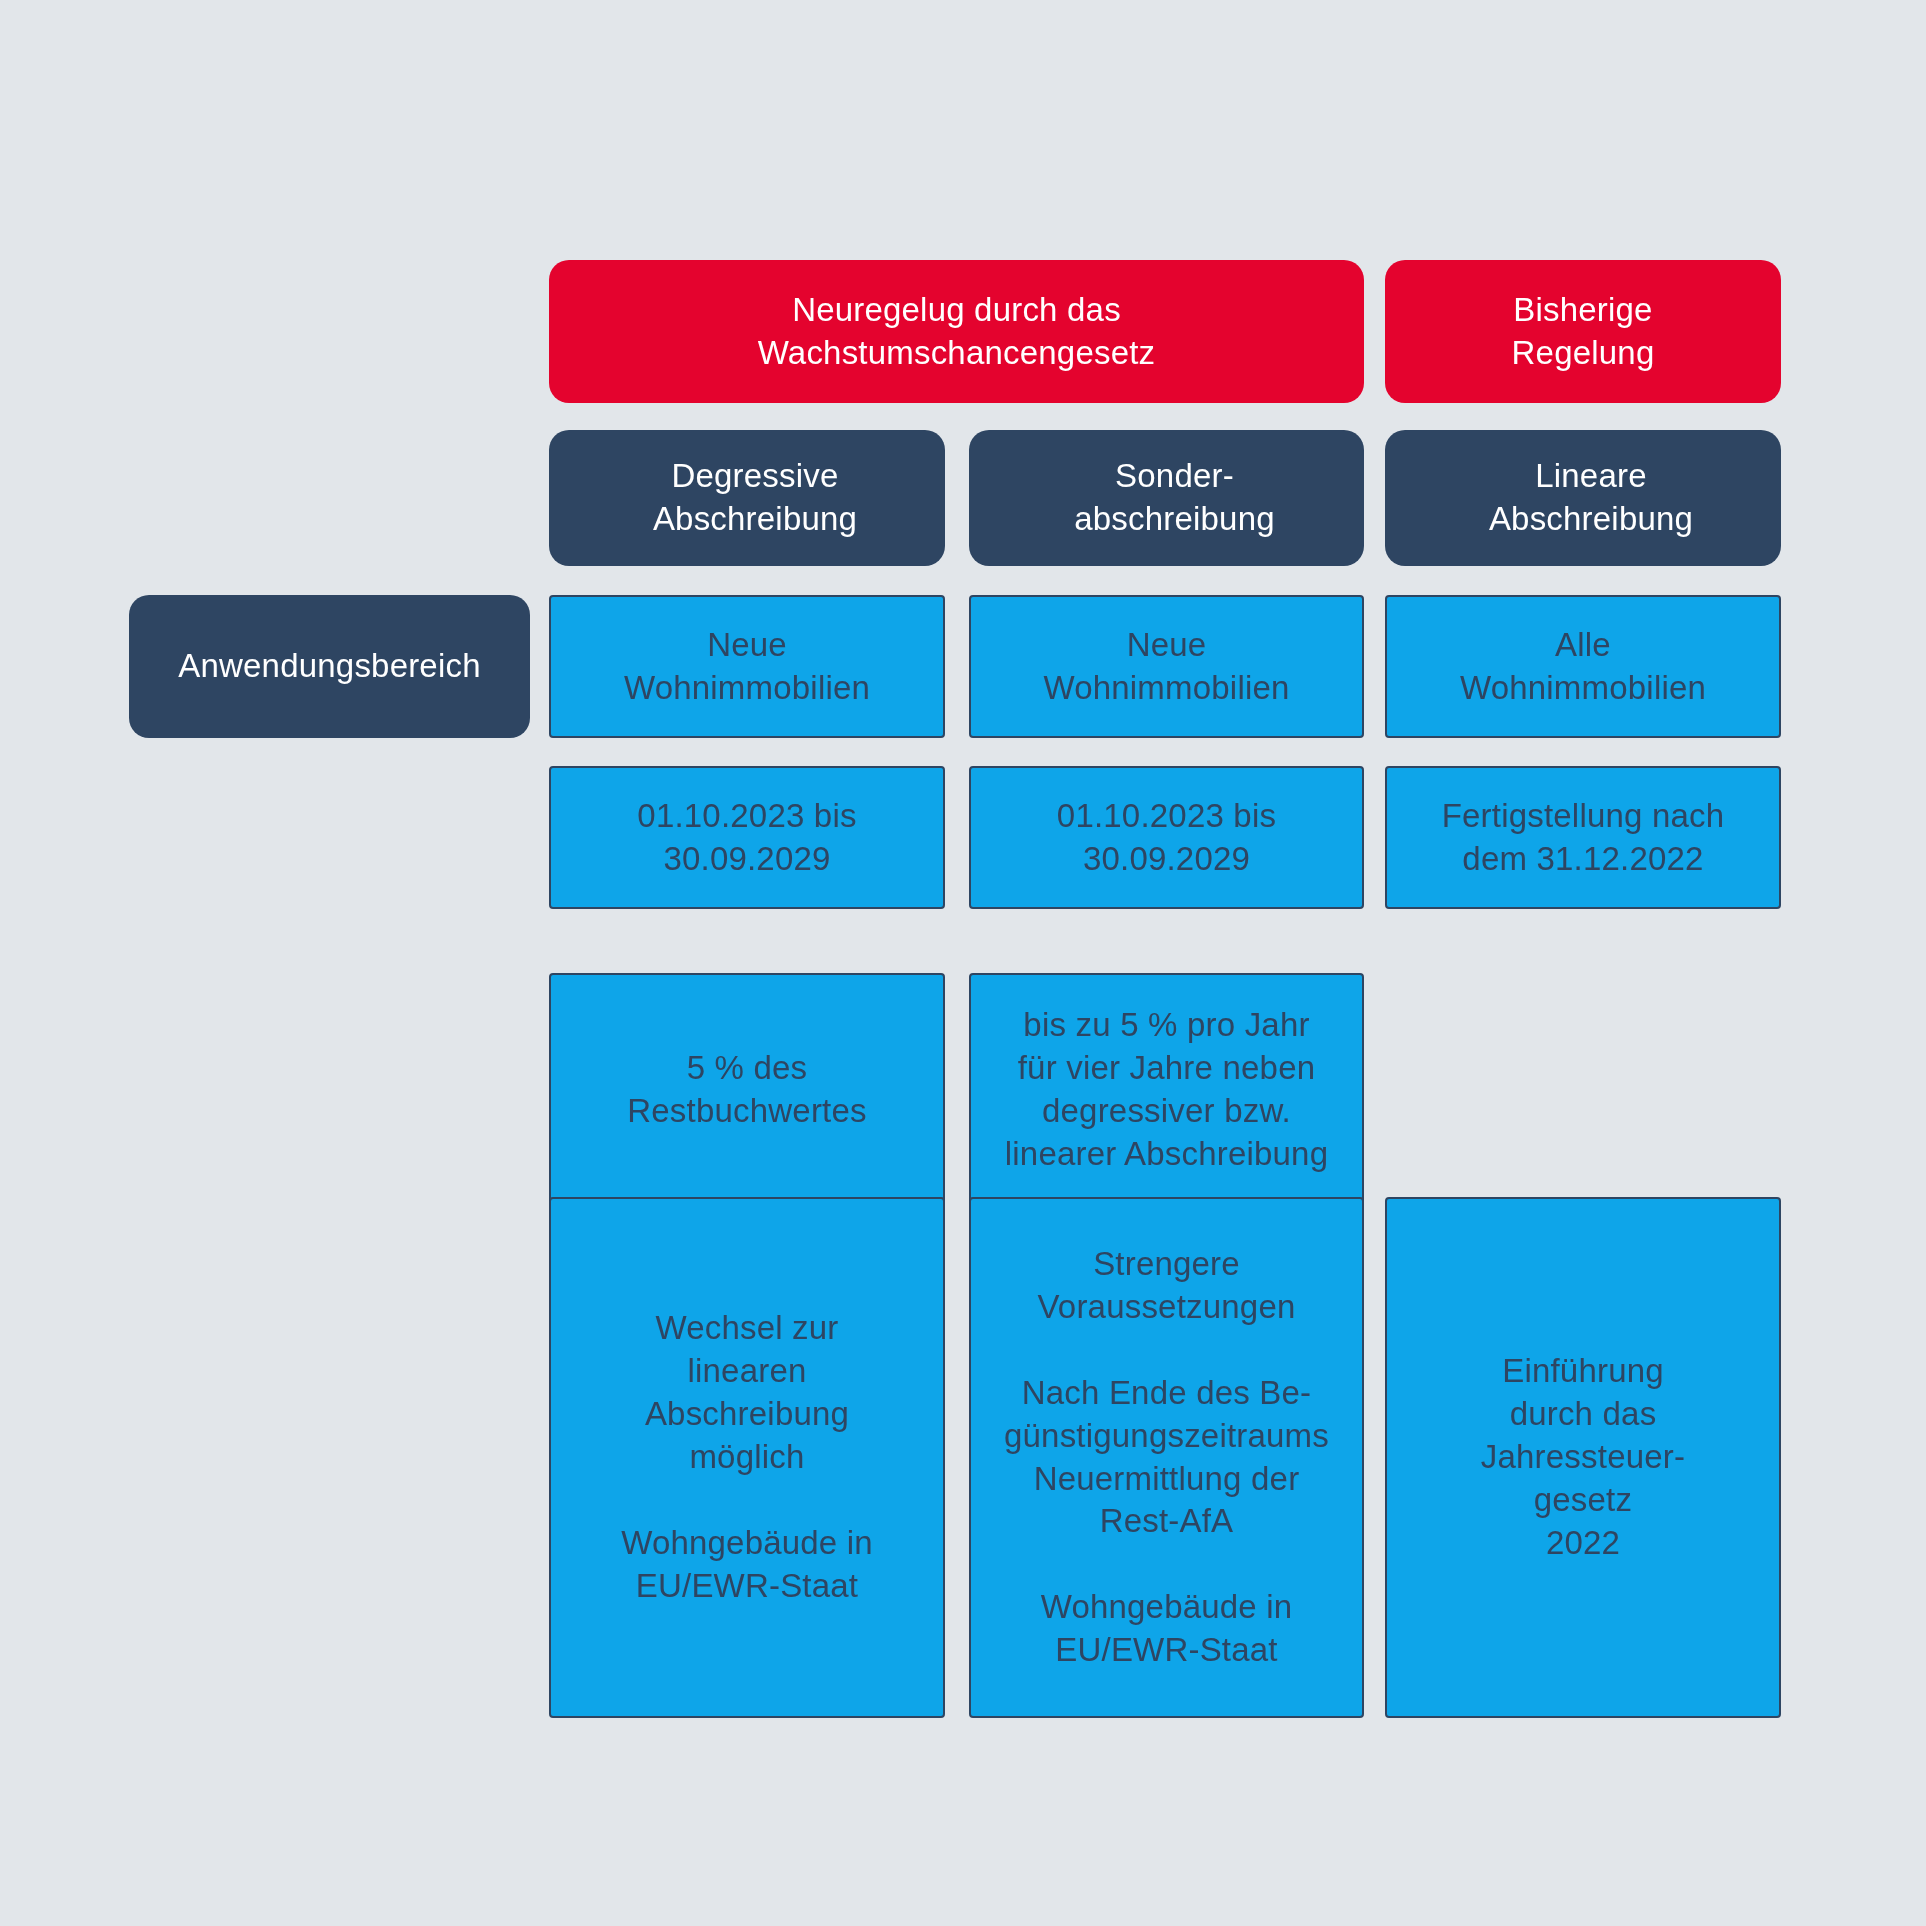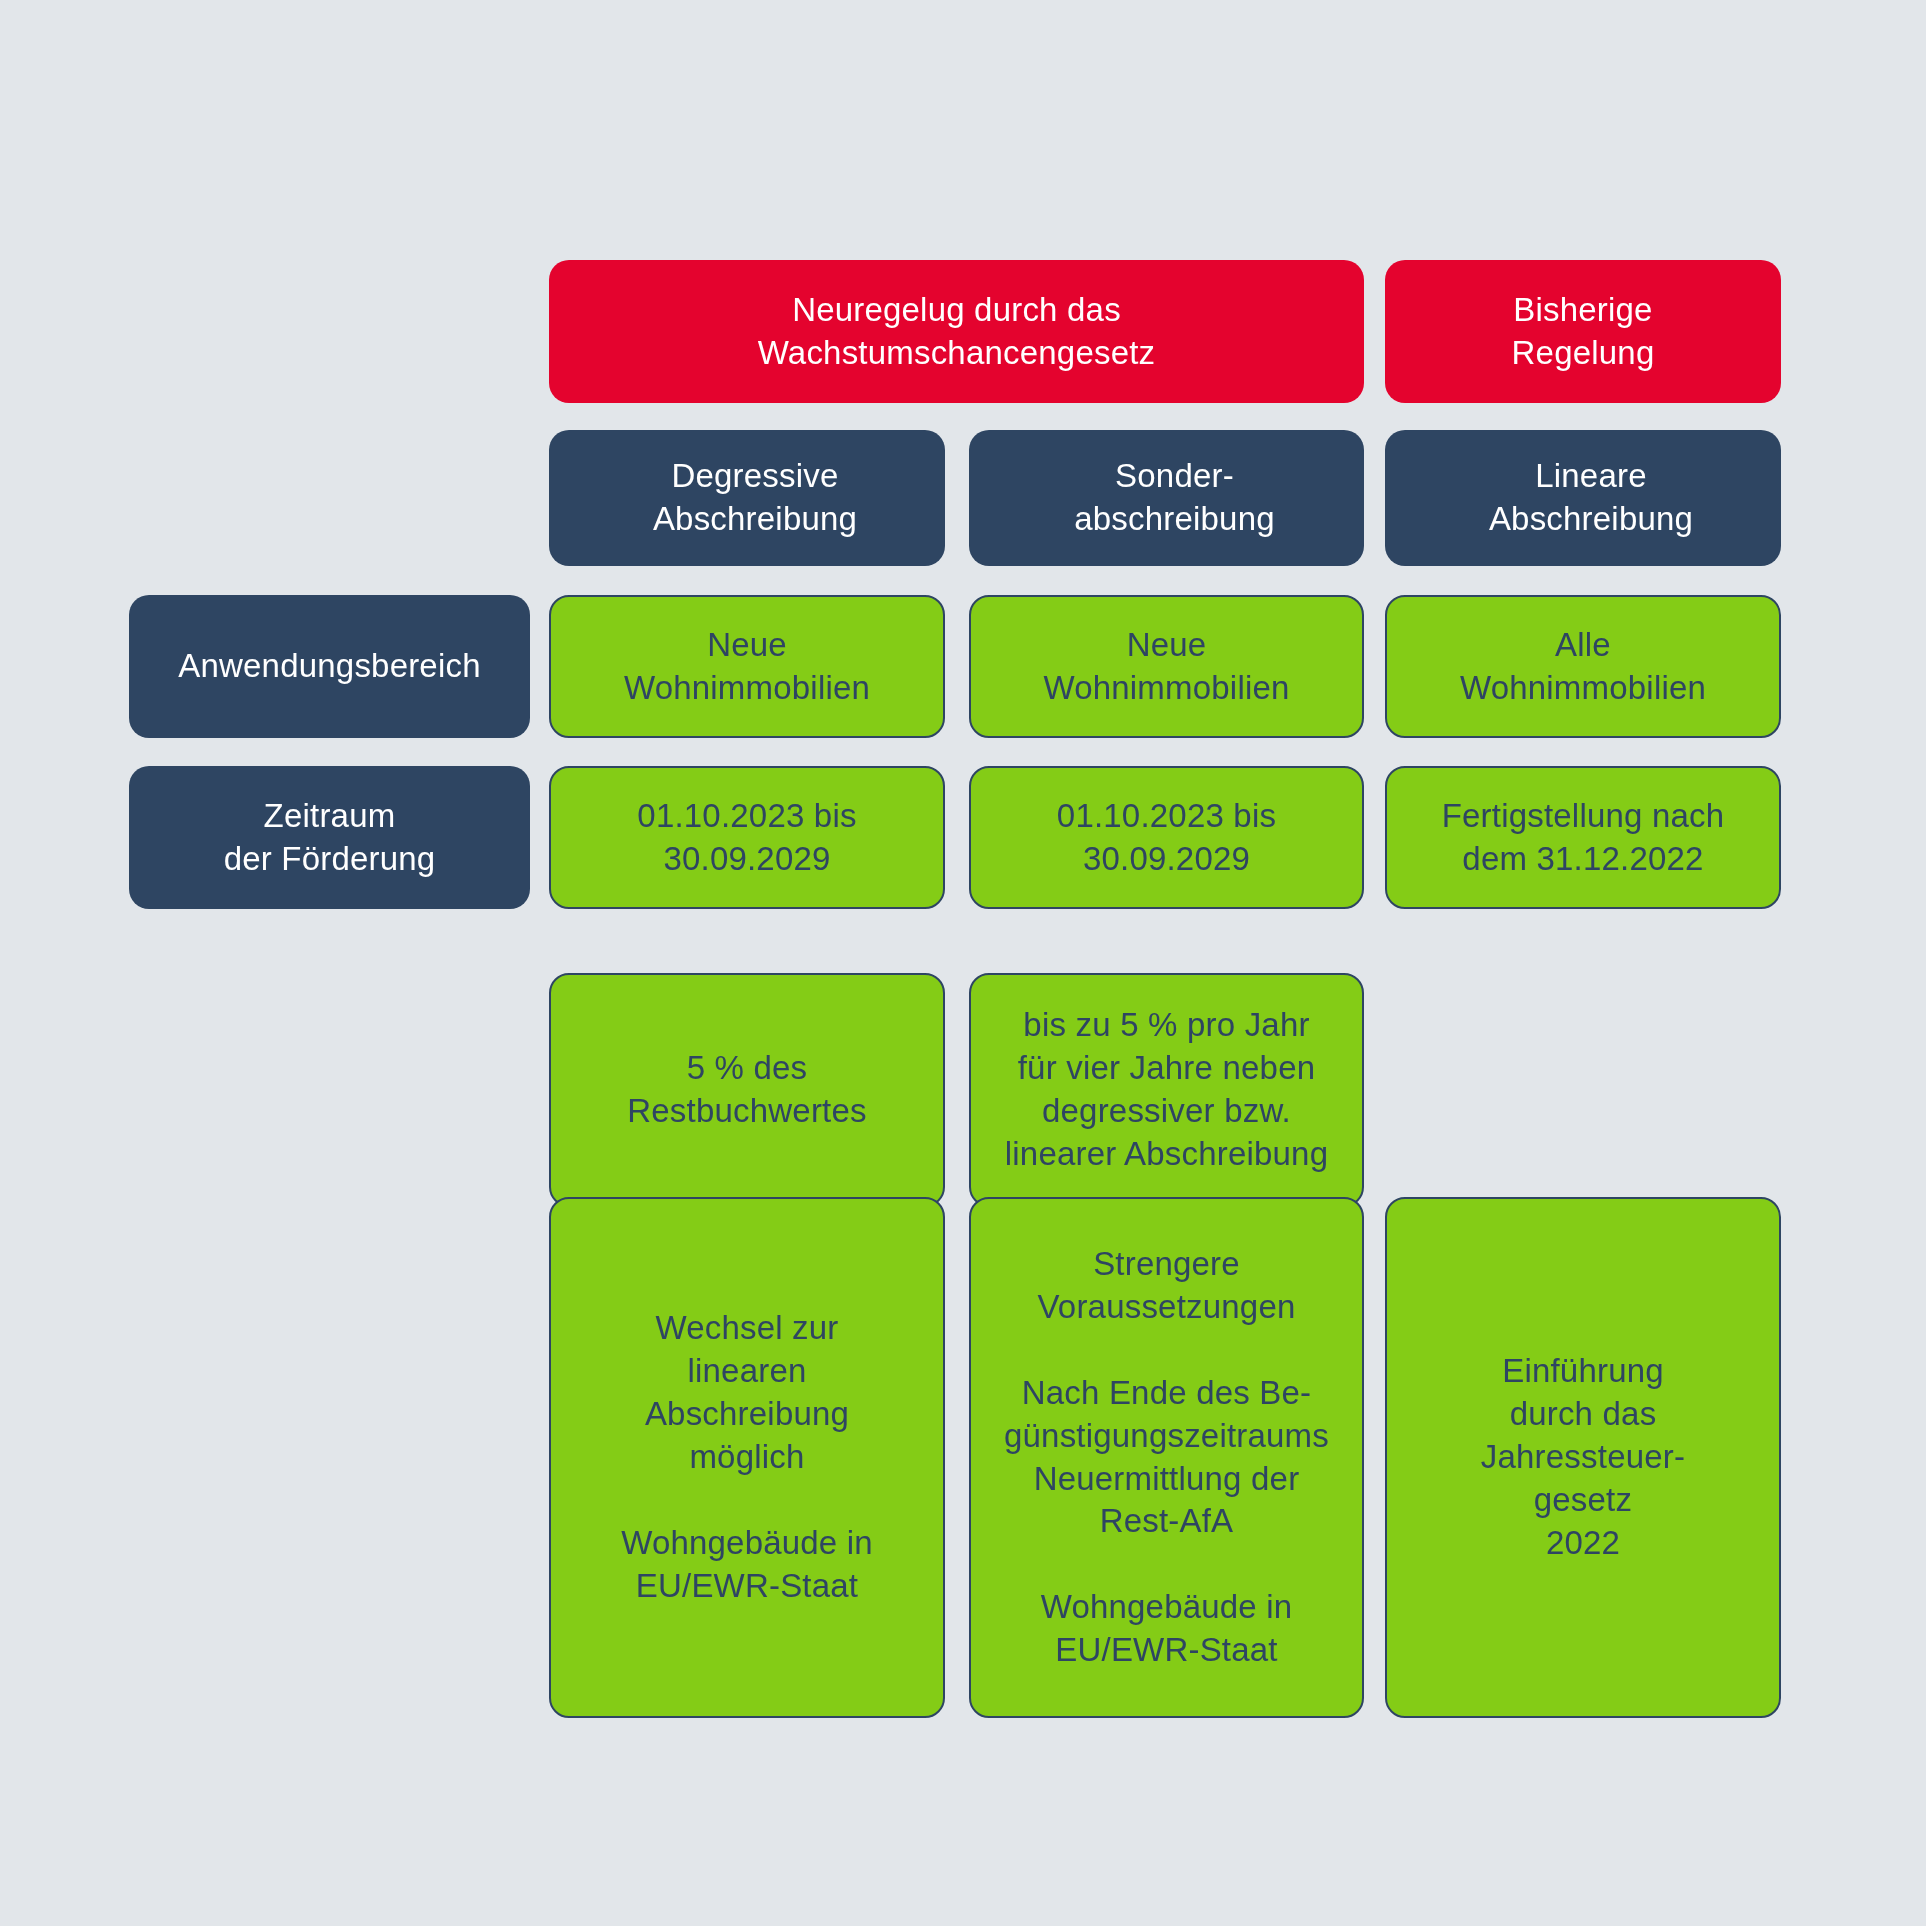--- a/index.html
+++ b/index.html
@@ -46,24 +46,24 @@
     background: #2e4562;
     color: #ffffff;
     border-radius: 20px;
     font-size: 33px;
     font-weight: 400;
     letter-spacing: 0.2px;
   }
 
   
   .cell {
-    background: #84cc16;
+    background: #0ea5e9;
     color: #2e4562;
     border: 2.3px solid #2e4562;
-    border-radius: 20px;
+    border-radius: 4px;
     font-size: 33px;
     font-weight: 400;
     letter-spacing: 0.2px;
   }
 
   
   .c-label { left: 129px;  width: 401px; }
   .c1      { left: 549px;  width: 396px; }
   .c2      { left: 969px; width: 395px; }
   .c3      { left: 1385px; width: 396px; }
@@ -98,22 +98,20 @@
 Abschreibung</div>
 
   <div class="box dark c-label r1">Anwendungsbereich</div>
   <div class="box cell c1 r1">Neue
 Wohnimmobilien</div>
   <div class="box cell c2 r1">Neue
 Wohnimmobilien</div>
   <div class="box cell c3 r1">Alle
 Wohnimmobilien</div>
 
-  <div class="box dark c-label r2">Zeitraum
-der Förderung</div>
   <div class="box cell c1 r2">01.10.2023 bis
 30.09.2029</div>
   <div class="box cell c2 r2">01.10.2023 bis
 30.09.2029</div>
   <div class="box cell c3 r2">Fertigstellung nach
 dem 31.12.2022</div>
 
   <div class="box cell c1 r3">5 % des
 Restbuchwertes</div>
   <div class="box cell c2 r3">bis zu 5 % pro Jahr

